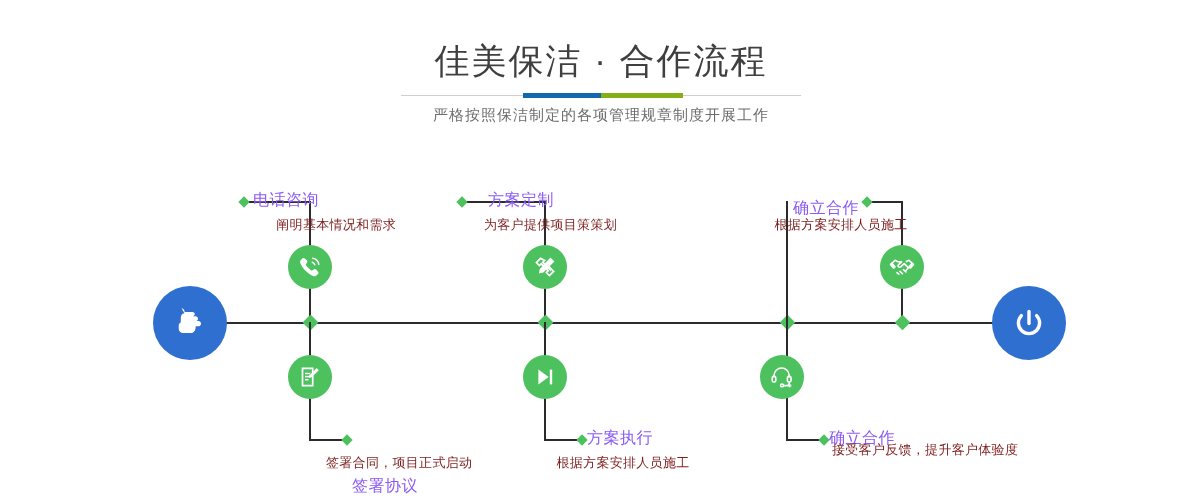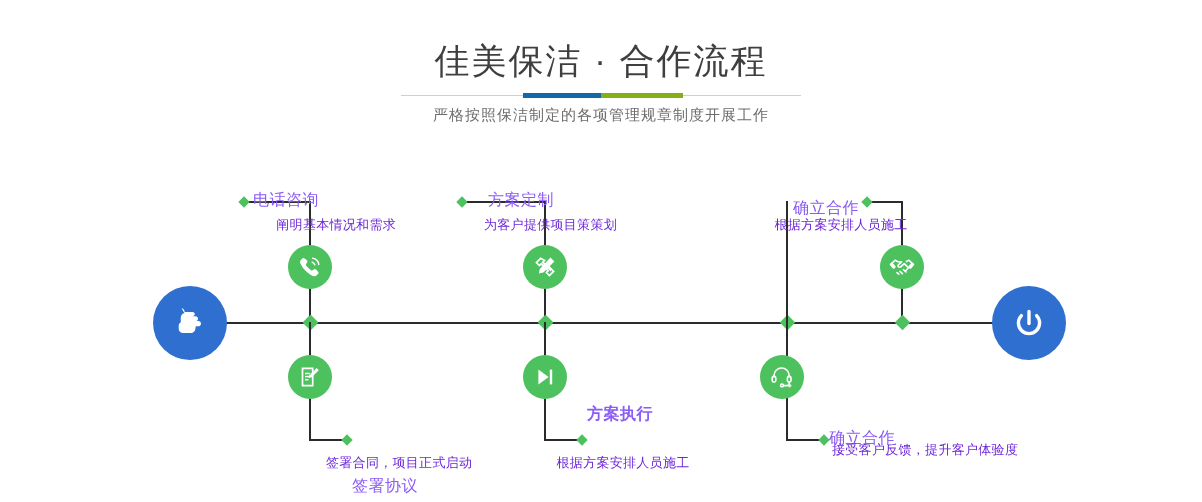--- a/index.html
+++ b/index.html
@@ -125,21 +125,21 @@
   .label-title {
     position: absolute;
     font-size: 16px;
     color: #8b5cf6;
     white-space: nowrap;
     letter-spacing: 0.5px;
   }
   .label-desc {
     position: absolute;
     font-size: 13px;
-    color: #6d28d9;
+    color: #7f1d1d;
     white-space: nowrap;
     letter-spacing: 0.3px;
   }
 </style>
 </head>
 <body>
 
 <div id="root">
 
   <div class="header">
@@ -238,21 +238,21 @@
       <div class="hline" style="left:544px; top:439px; width:37px;"></div>
       <div class="diamond small" style="left:578px; top:436px;"></div>
       <div class="icon-circle" style="left:523px; top:355px;">
         <span>
           <svg width="26" height="26" viewBox="0 0 26 26">
             <path fill="#ffffff" d="M6.4 5.6l10.2 7.4-10.2 7.4z"></path>
             <rect fill="#ffffff" x="17.8" y="5.6" width="2.4" height="14.8"></rect>
           </svg>
         </span>
       </div>
-      <div class="label-title" style="left:587px; top:404px;font-weight:bold;">方案执行</div>
+      <div class="label-title" style="left:587px; top:428px;">方案执行</div>
       <div class="label-desc" style="left:623px; top:454px; transform:translateX(-50%);">根据方案安排人员施工</div>
     </div>
 
     <div class="node">
       <div class="diamond" style="left:782px; top:317px;"></div>
       <div class="vline" style="left:786px; top:201px; height:122px;"></div>
       <div class="vline" style="left:901px; top:201px; height:122px;"></div>
       <div class="diamond" style="left:897px; top:317px;"></div>
       <div class="hline" style="left:868px; top:201px; width:35px;"></div>
       <div class="diamond small" style="left:863px; top:198px;"></div>

